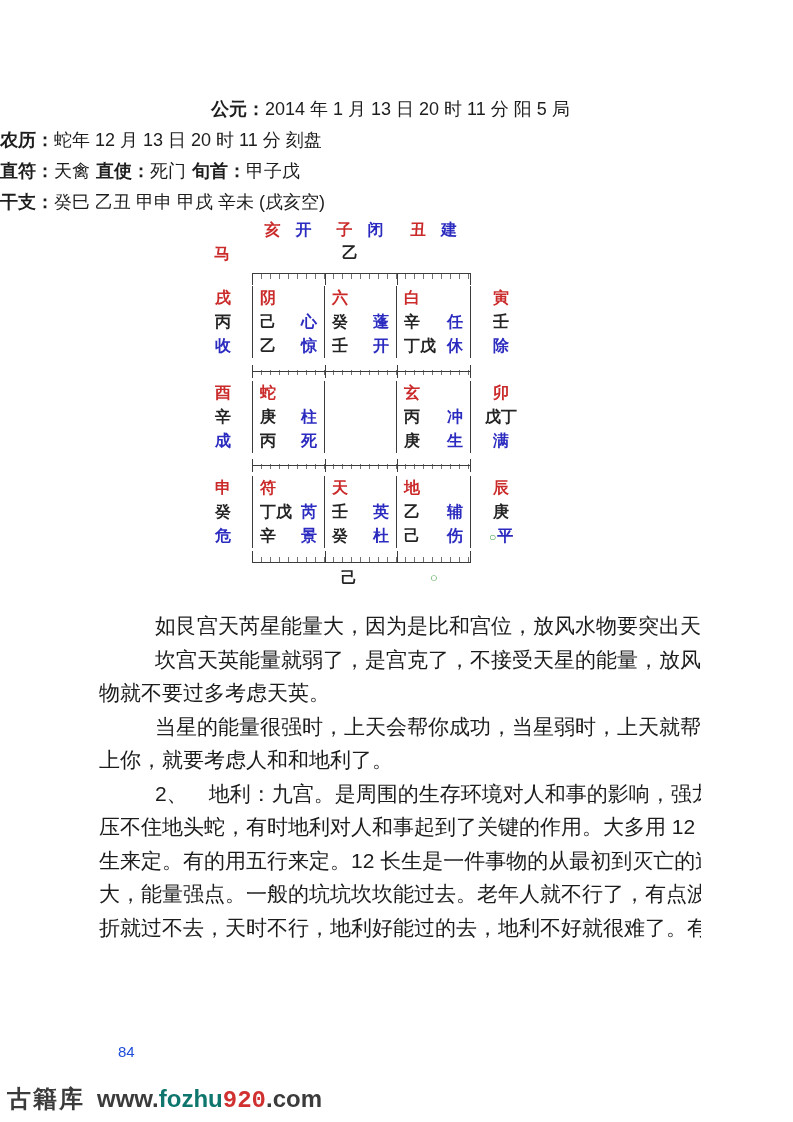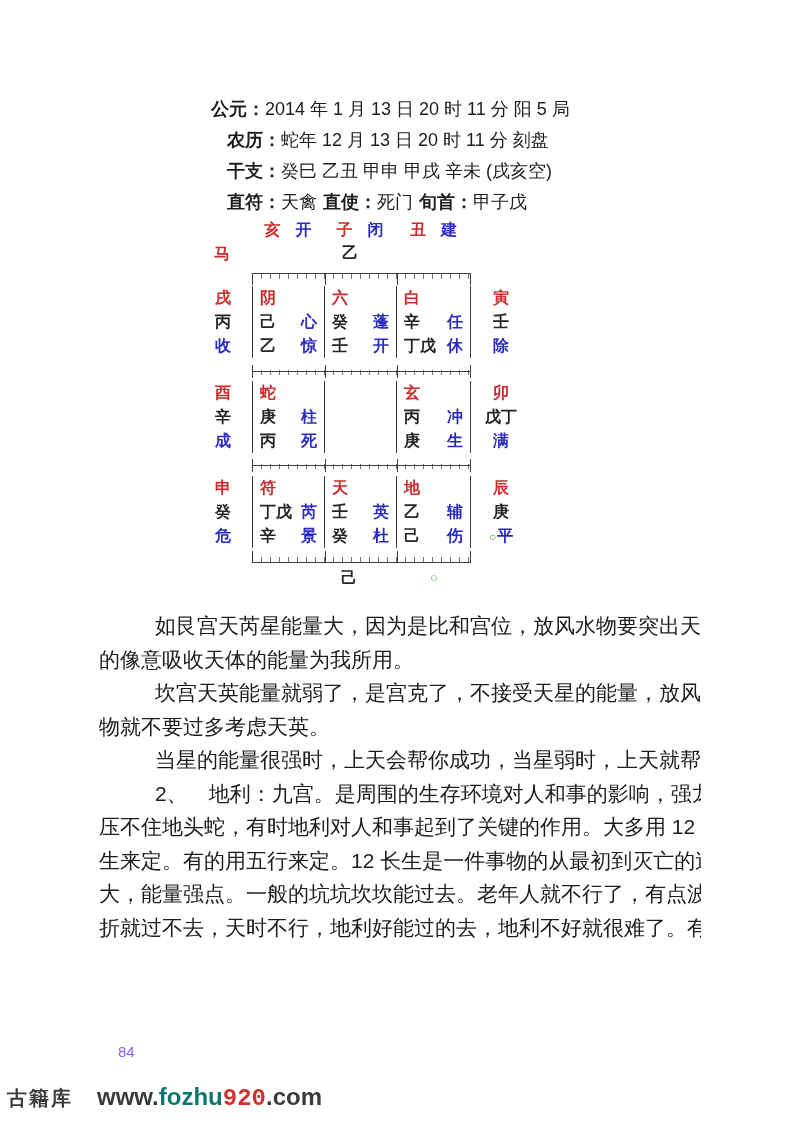--- a/index.html
+++ b/index.html
@@ -2,21 +2,21 @@
 <html><head>
 <meta charset="utf-8">
 <style>
   * { margin:0; padding:0; box-sizing:border-box; }
   html,body { background:#ffffff; }
   body { font-family:"Liberation Sans", sans-serif; color:#1d1d1d; }
   .page { position:relative; width:765px; height:1122px; background:#ffffff; overflow:hidden; }
 
   
   .hdr { position:absolute; top:94px; left:0; width:793px; font-size:18px; line-height:31px; }
-  .hdr .ln { padding-left:227px; white-space:nowrap; }
+  .hdr .ln { white-space:nowrap; }
   .hdr .ln.first { padding-left:211px; }
   .hdr .lbl { font-weight:700; }
   .hdr .val { font-weight:400; margin-right:6px; }
 
   
   .chart { position:absolute; top:210px; left:0; width:793px; height:398px; font-size:16px; font-weight:600; }
   .red  { color:#cb2a2a; }
   .blue { color:#2b2bc0; }
   .blk  { color:#242424; }
   .grn  { color:#3a9e3a; }
@@ -72,43 +72,43 @@
   .scol .sl .small-circle { font-size:12px; font-weight:400; margin-right:1px; }
 
   
   .bodytext { position:absolute; top:609px; left:99px; width:602px; font-size:21px; color:#1c1c1c; }
   .bl { width:100%; height:33.5px; line-height:33.5px; overflow:hidden; white-space:nowrap;
         text-align:justify; text-align-last:justify; }
   .bl.end { text-align-last:left; }
   .bl.ind { padding-left:56px; }
 
   
-  .pagenum { position:absolute; left:118px; top:1043px; font-size:15px; color:#8b5cf6; }
+  .pagenum { position:absolute; left:118px; top:1043px; font-size:15px; color:#1d4ed8; }
   .wm { position:absolute; left:7px; top:1083px; font-size:24px; font-weight:700; color:#3b3b3b; white-space:nowrap; }
-  .wm .site { font-size:20px; margin-right:24px; letter-spacing:2px; }
+  .wm .site { font-size:24px; margin-right:12px; letter-spacing:2px; }
   .wm .g { color:#0f766e; }
   .wm .r { color:#d03030;font-family:Liberation Mono, monospace; }
 </style>
 </head>
 <body>
 
 <div class="page">
 
   <div class="hdr">
     <div class="ln first">
       <span class="lbl">公元：</span><span class="val">2014 年 1 月 13 日 20 时 11 分 阳 5 局</span>
     </div>
     <div class="ln">
       <span class="lbl">农历：</span><span class="val">蛇年 12 月 13 日 20 时 11 分 刻盘</span>
     </div>
     <div class="ln">
+      <span class="lbl">直符：</span><span class="val">天禽</span><span class="lbl">直使：</span><span class="val">死门</span><span class="lbl">旬首：</span><span class="val">甲子戊</span>
+    </div>
+    <div class="ln">
       <span class="lbl">干支：</span><span class="val">癸巳 乙丑 甲申 甲戌 辛未 (戌亥空)</span>
-    </div>
-    <div class="ln">
-      <span class="lbl">直符：</span><span class="val">天禽</span><span class="lbl">直使：</span><span class="val">死门</span><span class="lbl">旬首：</span><span class="val">甲子戊</span>
     </div>
   </div>
 
   <div class="chart">
 
     <div class="jz jz1">
       <span class="red">亥</span>
       <span class="blue">开</span>
     </div>
     <div class="jz jz2">
@@ -285,24 +285,24 @@
       <div class="sl blk">庚</div>
       <div class="sl blue"><span class="grn small-circle">○</span><span>平</span></div>
     </div>
 
     <div class="stem-bottom blk">己</div>
     <div class="dot-bottom grn">○</div>
   </div>
 
   <div class="bodytext">
     <div class="bl ind">如艮宫天芮星能量大，因为是比和宫位，放风水物要突出天芮</div>
-    <div class="bl end">的像意吸收天体的能量为我所用。</div>
     <div class="bl ind">坎宫天英能量就弱了，是宫克了，不接受天星的能量，放风水</div>
     <div class="bl end">物就不要过多考虑天英。</div>
     <div class="bl ind">当星的能量很强时，上天会帮你成功，当星弱时，上天就帮不</div>
+    <div class="bl end">上你，就要考虑人和和地利了。</div>
     <div class="bl ind">2、　地利：九宫。是周围的生存环境对人和事的影响，强龙</div>
     <div class="bl">压不住地头蛇，有时地利对人和事起到了关键的作用。大多用 12 长</div>
     <div class="bl">生来定。有的用五行来定。12 长生是一件事物的从最初到灭亡的过</div>
     <div class="bl">大，能量强点。一般的坑坑坎坎能过去。老年人就不行了，有点波</div>
     <div class="bl">折就过不去，天时不行，地利好能过的去，地利不好就很难了。有</div>
   </div>
 
   <div class="pagenum">84</div>
   <div class="wm">
     <span class="site">古籍库</span><span>www.</span><span class="g">fozhu</span><span class="r">920</span><span>.com</span>

